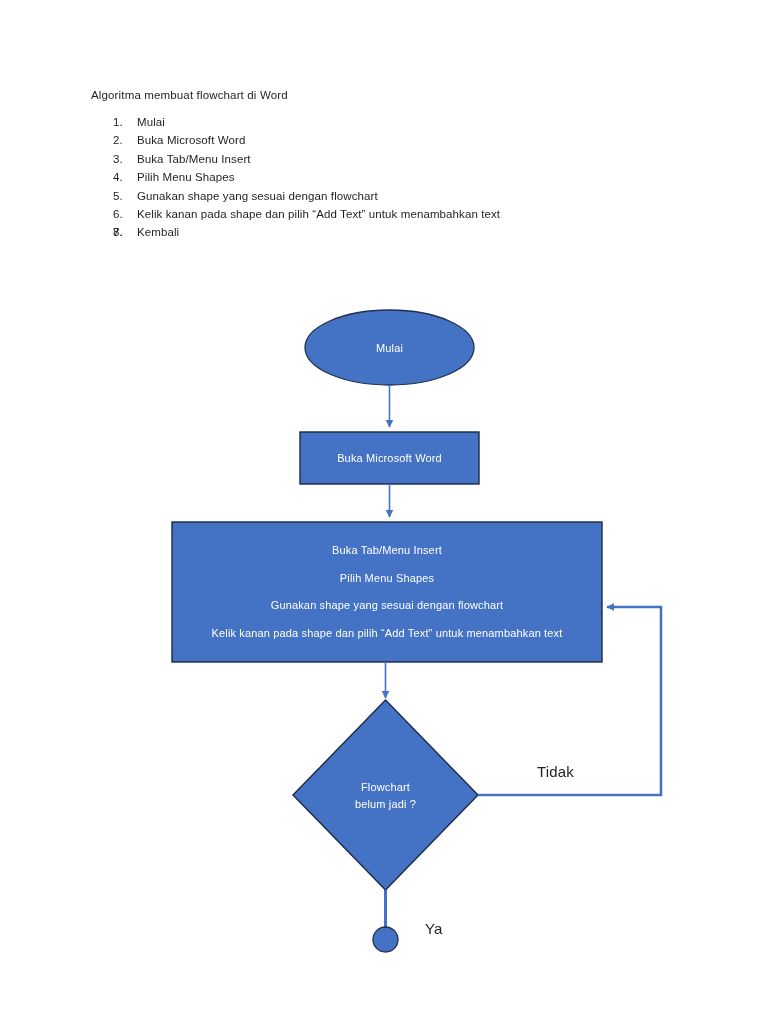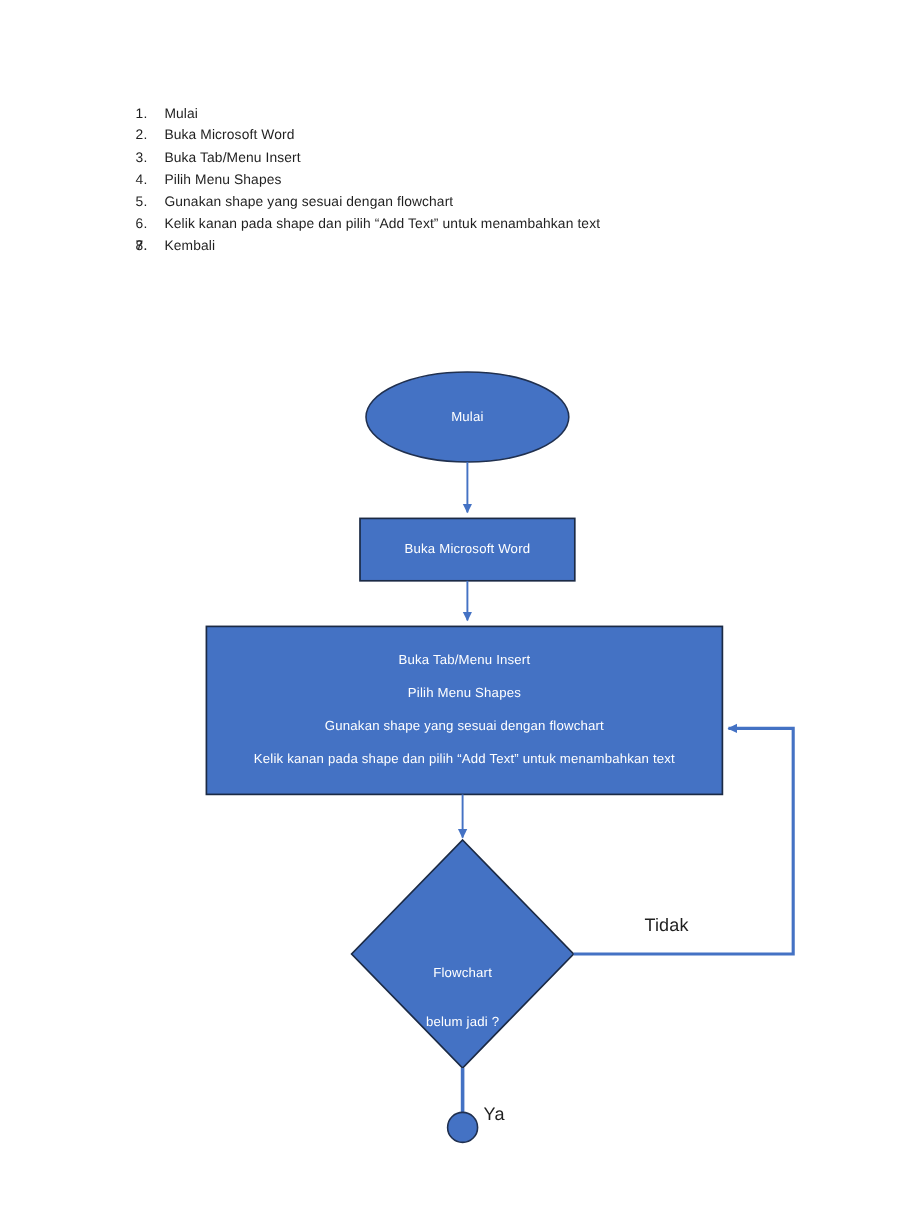--- a/index.html
+++ b/index.html
@@ -92,26 +92,27 @@
     font-size: 15px;
     line-height: 14px;
     letter-spacing: .15px;
     white-space: nowrap;
   }
   .multiline {
     white-space: normal;
   }
   .proc-line { display: block; margin: 0; padding: 0; }
   .proc-line + .proc-line { margin-top: 9.5px; }
-  .diamond-line { display: block; line-height: 16.5px; margin-top: 24px; }
+  .diamond-line { display: block; line-height: 16.5px; }
 </style>
 </head>
 <body>
 
 <div id="doc-text">
+  <p id="doc-heading">Algoritma membuat flowchart di Word</p>
   <ol id="algorithm-list">
     <li>
       <span class="num">1.</span>
       <span>Mulai</span>
     </li>
     <li>
       <span class="num">2.</span>
       <span>Buka Microsoft Word</span>
     </li>
     <li>
@@ -181,15 +182,15 @@
     <span class="proc-line">Kelik kanan pada shape dan pilih “Add Text” untuk menambahkan text</span>
   </div>
 
   <div class="shape-label multiline" style="left:300px; top:779px; width:171px;">
     <span class="diamond-line">Flowchart</span>
     <span class="diamond-line">belum jadi ?</span>
   </div>
 
   <div class="edge-label" style="left:537px; top:765px;">Tidak</div>
 
-  <div class="edge-label" style="left:403px; top:922px;">Ya</div>
+  <div class="edge-label" style="left:425px; top:922px;">Ya</div>
 
 </div>
 
 </body></html>

